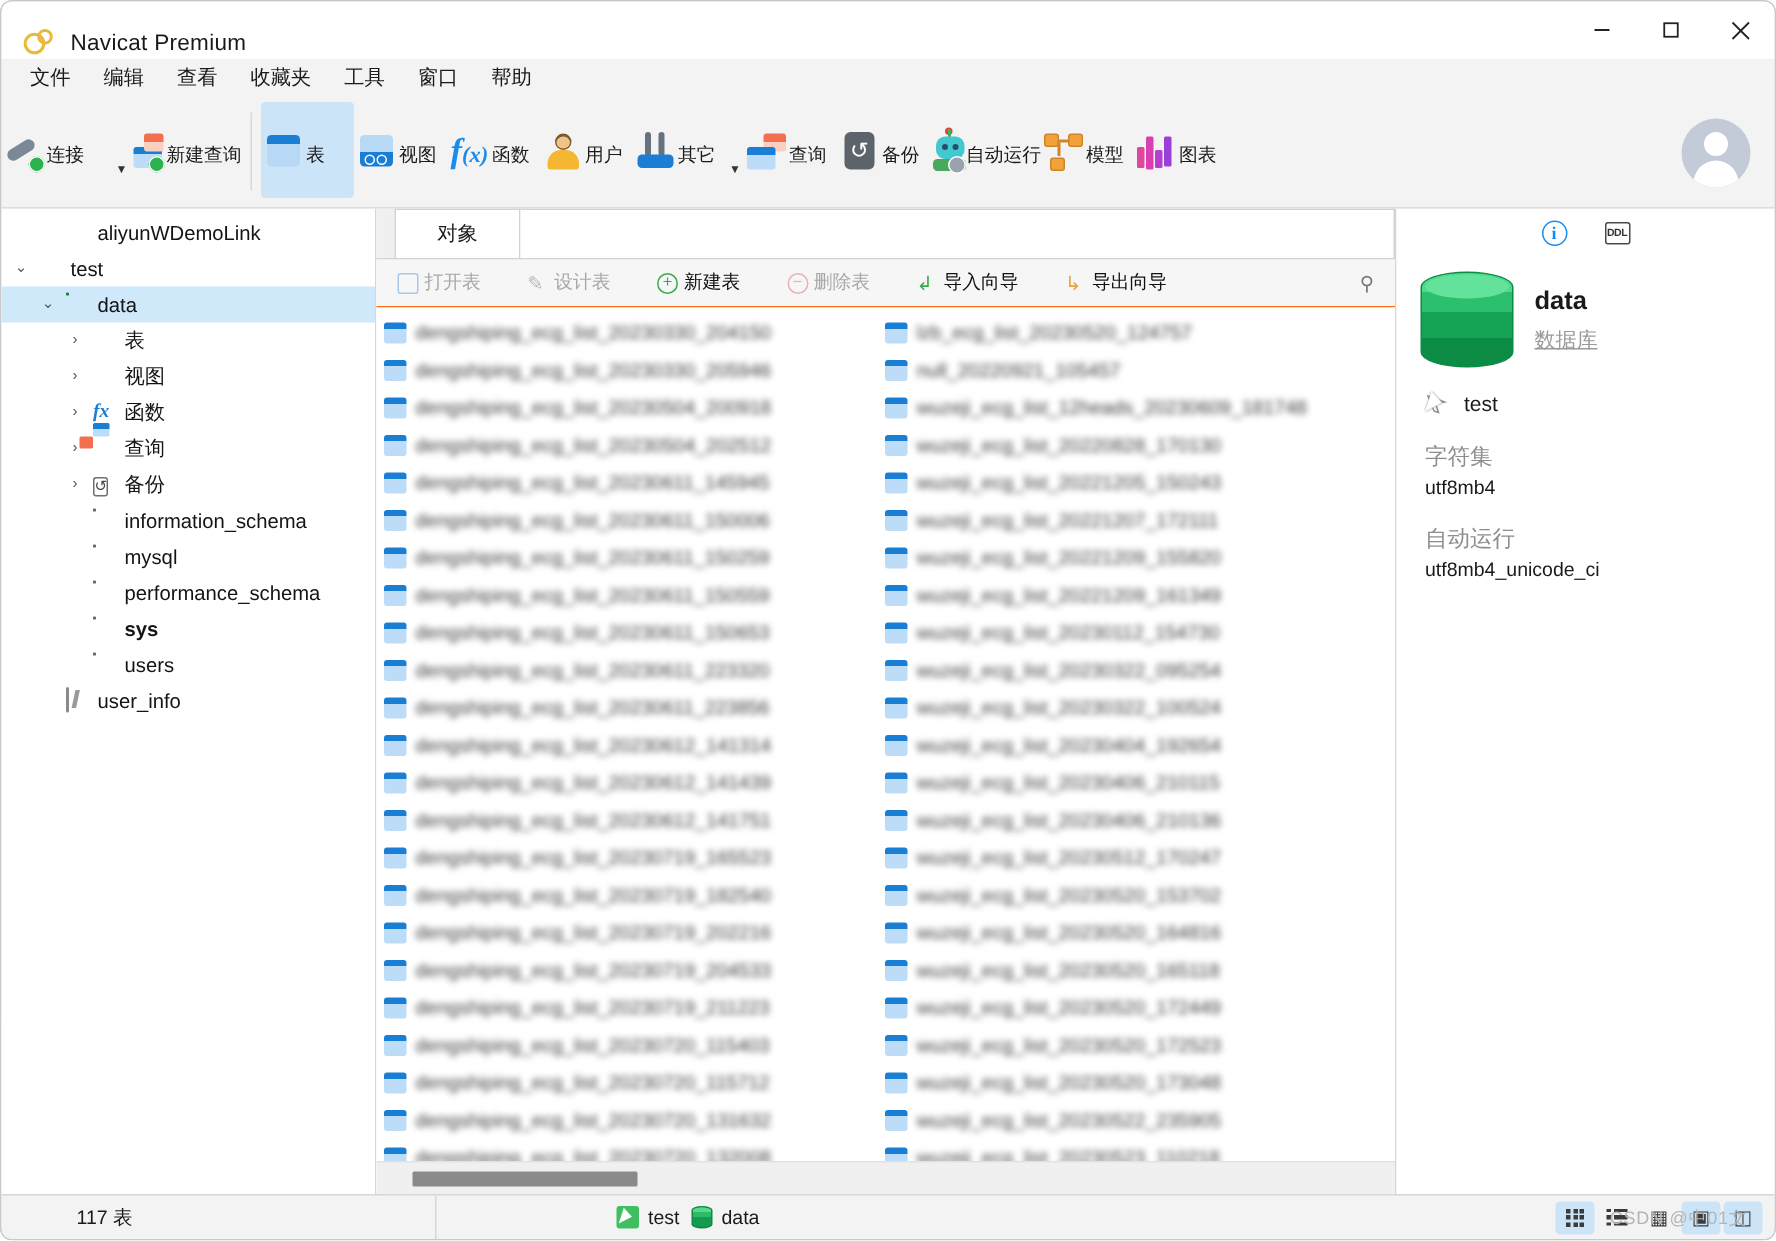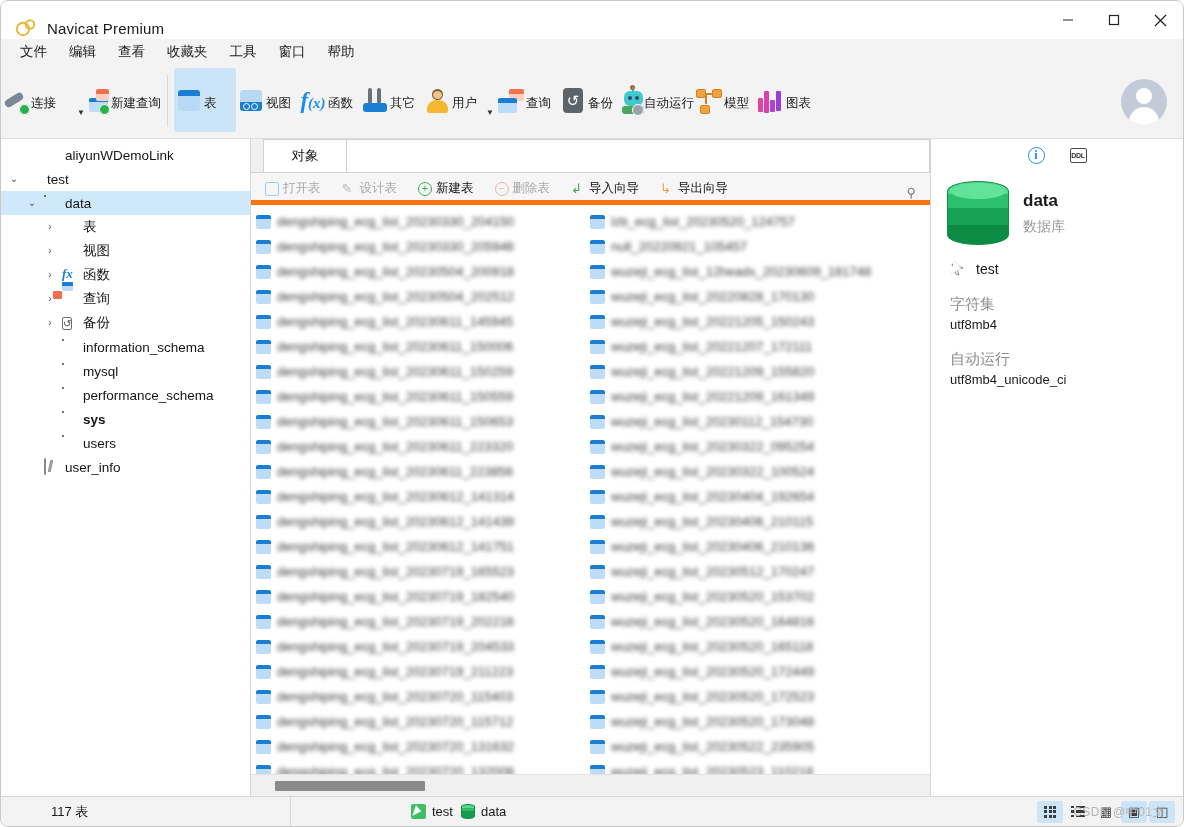--- a/index.html
+++ b/index.html
@@ -188,23 +188,23 @@
     display: flex; align-items: center; justify-content: center;
     font-size: 13.5px; color: #1a1a1a;
     background: #fff; border: 1px solid #d2d2d2; border-bottom: none;
     margin-left: 12px;
   }
   .tab-rest { flex: 1 1 auto; height: 33px; background: #fff;
     border-top: 1px solid #d2d2d2; border-right: 1px solid #d2d2d2; }
 
   .objbar {
     height: 32px; flex: 0 0 32px;
-    display: flex; align-items: flex-end; gap: 9px;
+    display: flex; align-items: center; gap: 19px;
     padding: 0 8px; background: #f6f6f6;
-    border-bottom: 5px solid #f97316;
+    border-bottom: 1px solid #f97316;
   }
   .obj-btn {
     display: flex; align-items: center; gap: 4px;
     font-size: 12.5px; color: #111; padding: 3px 6px; border-radius: 3px;
     white-space: nowrap;
   }
   .obj-btn.disabled { color: #a8a8a8; }
   .obj-ico { width: 14px; height: 14px; display: inline-block; position: relative; }
   .oi-open { border: 1.4px solid #a9c7e8; border-radius: 2px; }
   .oi-design { color: #b9b9b9; font-size: 13px; line-height: 14px; }
@@ -272,21 +272,21 @@
     position: absolute; left: 0; right: 0; top: 2px; bottom: 2px;
     border-radius: 50% / 16%;
     background: linear-gradient(#4fd98c 0 20%, #2cc06e 20% 42%, #17a356 42% 70%, #0c8b45 70% 100%);
     border: 1px solid #0c8b45;
   }
   .bigdb::after {
     content: ""; position: absolute; left: 3px; right: 3px; top: 4px; height: 16px;
     border-radius: 50%; background: #62e29a;
   }
   .ip-name { font-size: 17px; font-weight: bold; color: #1a1a1a; }
-  .ip-sub { font-size: 14px; color: #9a9a9a; margin-top: 7px; }
+  .ip-sub { font-size: 14px; color: #9a9a9a; margin-top: 7px; text-decoration: underline; }
   .ip-conn { display: flex; align-items: center; gap: 9px; padding: 14px 0 0 19px; }
   .ico-conn-out {
     width: 17px; height: 16px; position: relative;
   }
   .ico-conn-out::after {
     content: ""; position: absolute; left: 2px; top: 1px;
     width: 0; height: 0; border-left: 9px solid #fff;
     border-top: 5px solid transparent; border-bottom: 9px solid transparent;
     transform: rotate(18deg); filter: drop-shadow(0 0 0.6px #777);
   }
@@ -511,34 +511,34 @@
           <i class="g1"></i>
           <i class="g2"></i>
         </span>
       <span class="rb-lbl">视图</span>
     </div>
     <div class="rb-btn">
       <span class="rb-ico ic-fn">f<span style="font-size:15px">(x)</span></span>
       <span class="rb-lbl">函数</span>
     </div>
     <div class="rb-btn">
+      <span class="rb-ico ic-user">
+          <i class="h"></i>
+          <i class="h2"></i>
+          <i class="b"></i>
+        </span>
+      <span class="rb-lbl">用户</span>
+    </div>
+    <div class="rb-btn">
       <span class="rb-ico ic-other">
           <i class="w1"></i>
           <i class="w2"></i>
           <i class="b"></i>
         </span>
       <span class="rb-lbl">其它</span>
-    </div>
-    <div class="rb-btn">
-      <span class="rb-ico ic-user">
-          <i class="h"></i>
-          <i class="h2"></i>
-          <i class="b"></i>
-        </span>
-      <span class="rb-lbl">用户</span>
     </div>
     <div class="rb-caret">▼</div>
     <div class="rb-btn">
       <span class="rb-ico ic-query">
           <i class="r"></i>
           <i class="t"></i>
         </span>
       <span class="rb-lbl">查询</span>
     </div>
     <div class="rb-btn">

